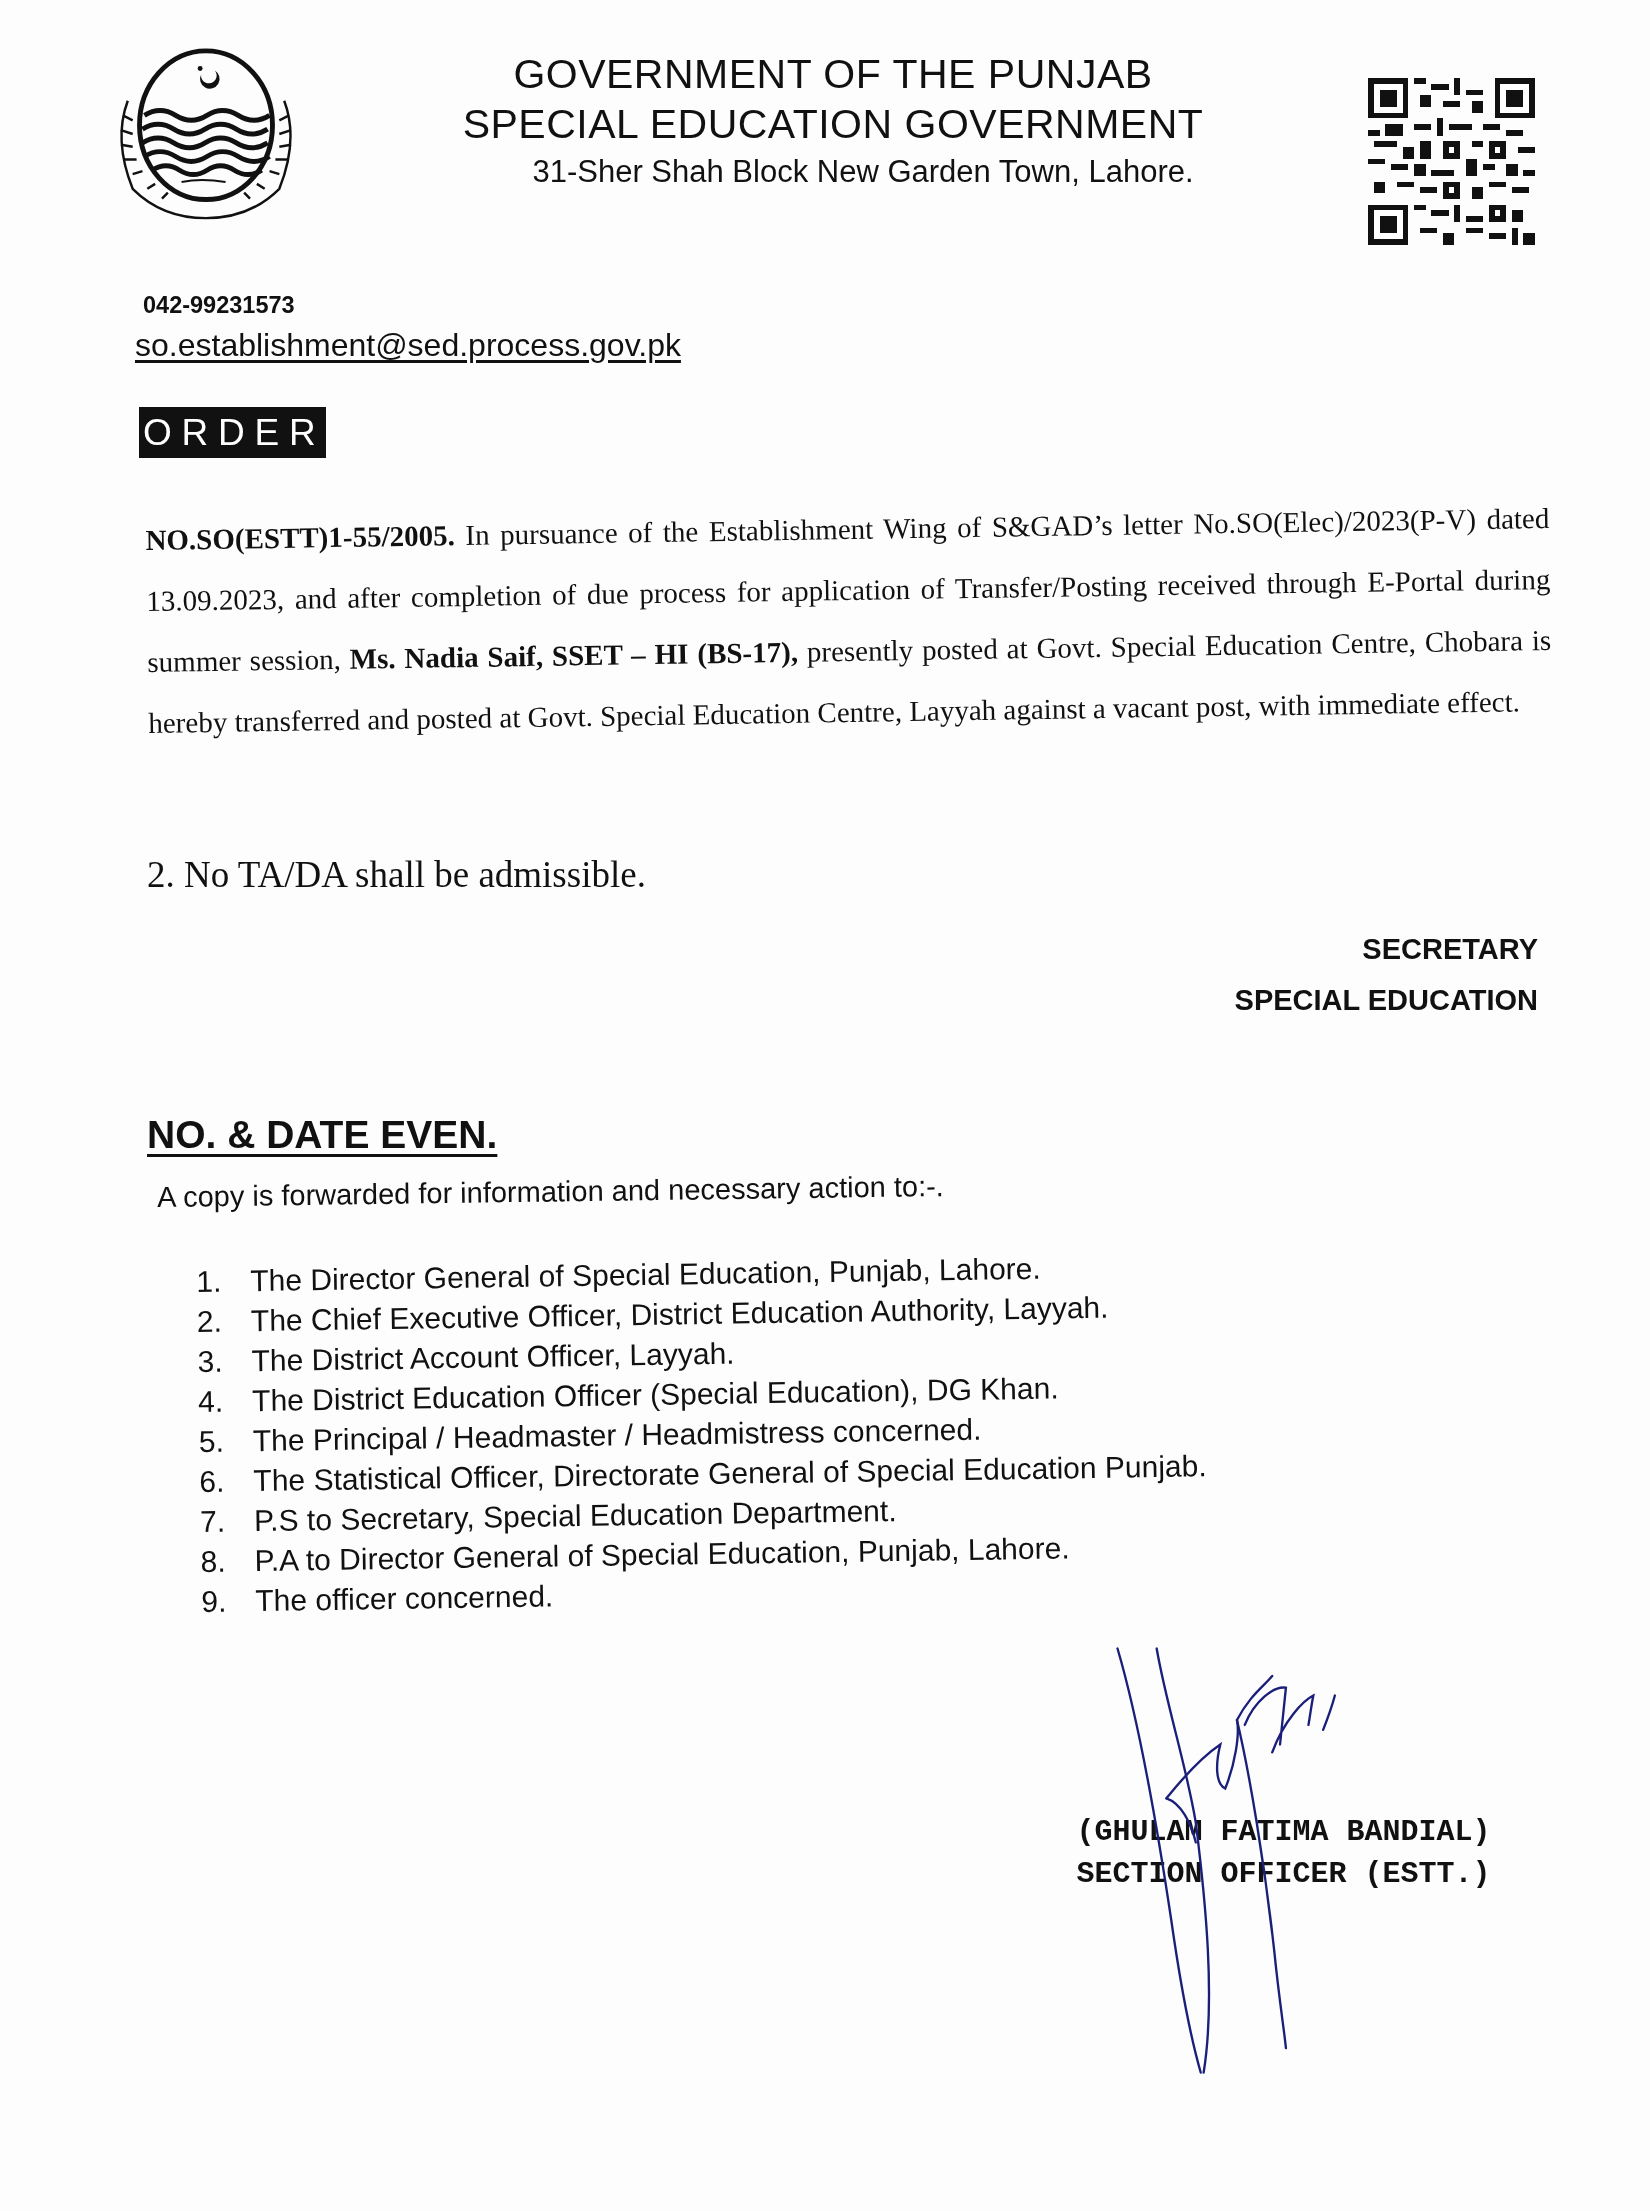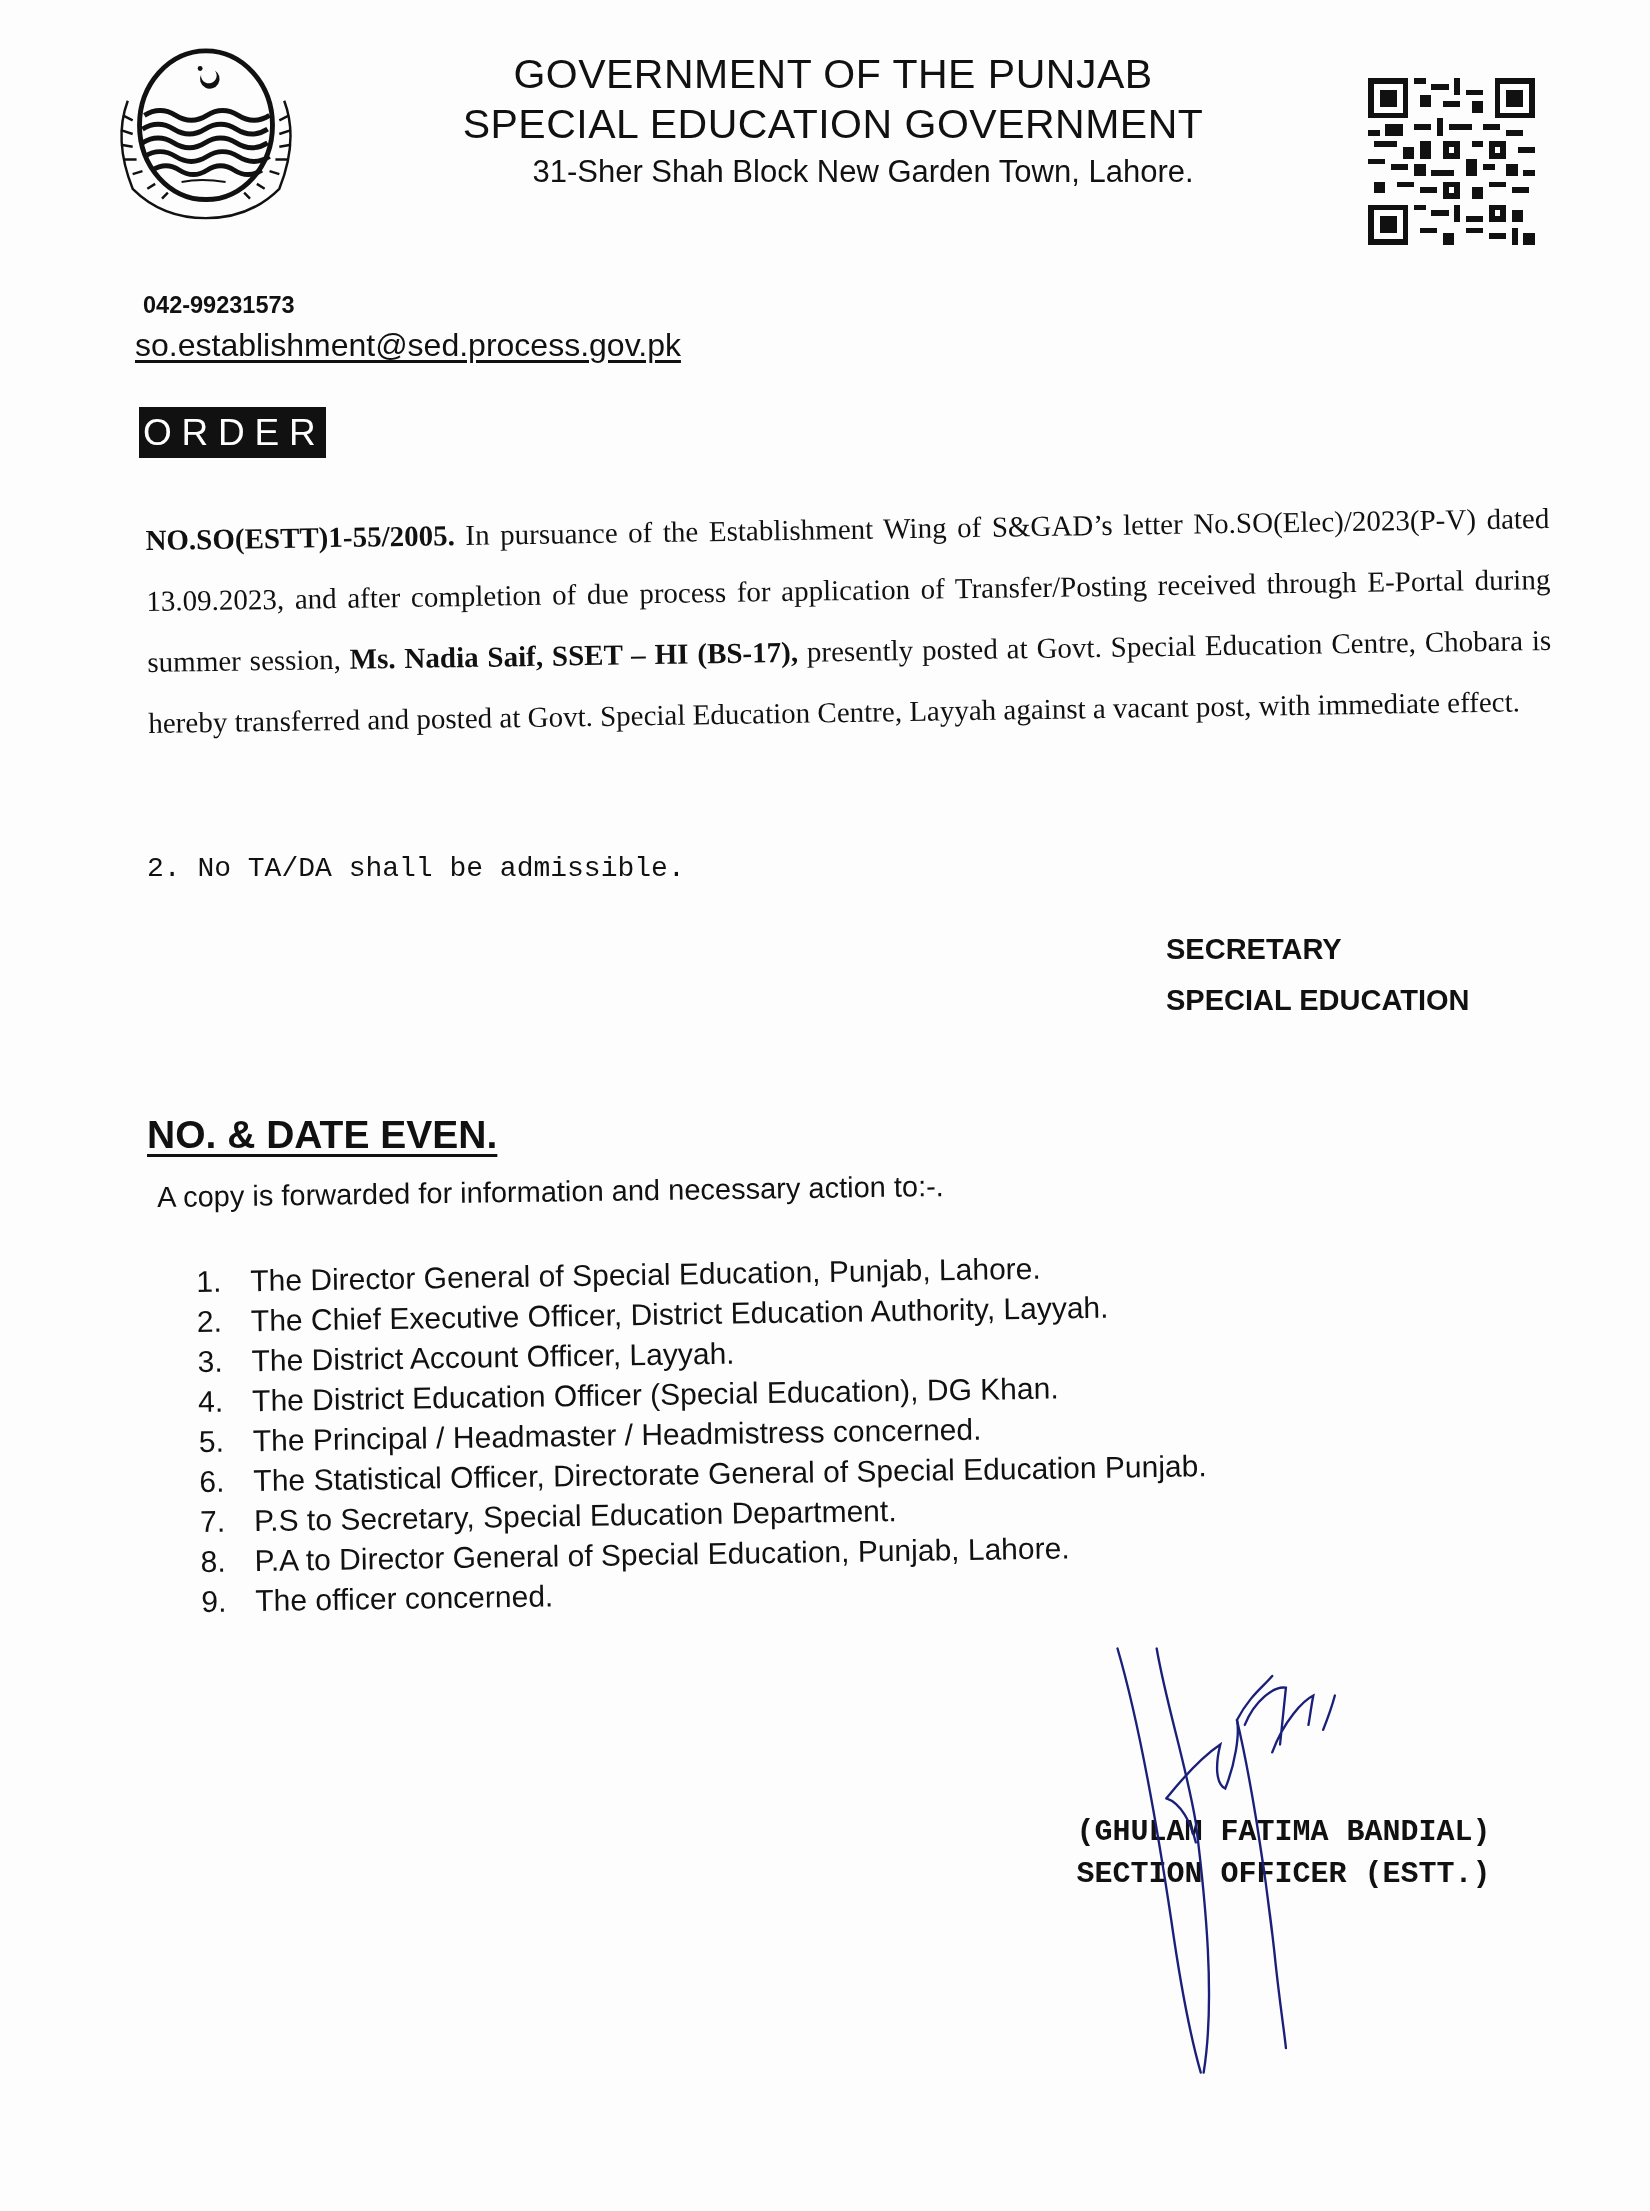--- a/index.html
+++ b/index.html
@@ -17,23 +17,23 @@
 
   .contact { position: absolute; left: 135px; font-family: "Liberation Sans", sans-serif; }
   .phone { top: 292px; font-size: 23.5px; font-weight: bold; margin-left: 8px; }
   .email { top: 327px; font-size: 32px; text-decoration: underline; text-underline-offset: 3.9px; }
 
   .order { position: absolute; left: 139px; top: 407px; background: #111; color: #fff; font-family: "Liberation Sans", sans-serif; font-size: 37px; letter-spacing: 9.8px; padding: 2px 0 2px 3.9px; line-height: 47px; }
 
   .para { position: absolute; left: 145px; top: 510px; width: 1404px; font-family: "Liberation Serif", serif; font-size: 29px; line-height: 61px; text-align: justify; transform: rotate(-0.9deg); transform-origin: left top; }
   .para b { font-weight: bold; }
 
-  .tada { position: absolute; left: 147px; top: 853px; font-family: Liberation Mono, monospace; font-size: 28px; }
-
-  .sec { position: absolute; left: 1166px; width: 372px; text-align: left; font-family: "Liberation Sans", sans-serif; font-size: 29px; font-weight: bold; }
+  .tada { position: absolute; left: 147px; top: 853px; font-family: Liberation Serif, serif; font-size: 37px; }
+
+  .sec { position: absolute; left: 1166px; width: 372px; text-align: right; font-family: "Liberation Sans", sans-serif; font-size: 29px; font-weight: bold; }
   .sec-1 { top: 933px; }
   .sec-2 { top: 984px; }
 
   .nde { position: absolute; left: 147px; top: 1093px; font-family: "Liberation Sans", sans-serif; font-size: 39px; font-weight: bold; text-decoration: underline; text-underline-offset: 5.9px; margin-top: 20px; }
 
   .copy { position: absolute; left: 157px; top: 1181px; font-family: "Liberation Sans", sans-serif; font-size: 29px; transform: rotate(-0.8deg); transform-origin: left top; }
 
   .dist { position: absolute; left: 196px; top: 1262px; margin: 0; padding: 0; list-style: none; font-family: "Liberation Sans", sans-serif; font-size: 30px; line-height: 40px; transform: rotate(-0.9deg); transform-origin: left top; }
   .dist li { display: flex; }
   .dist .num { width: 54px; display: inline-block; }

